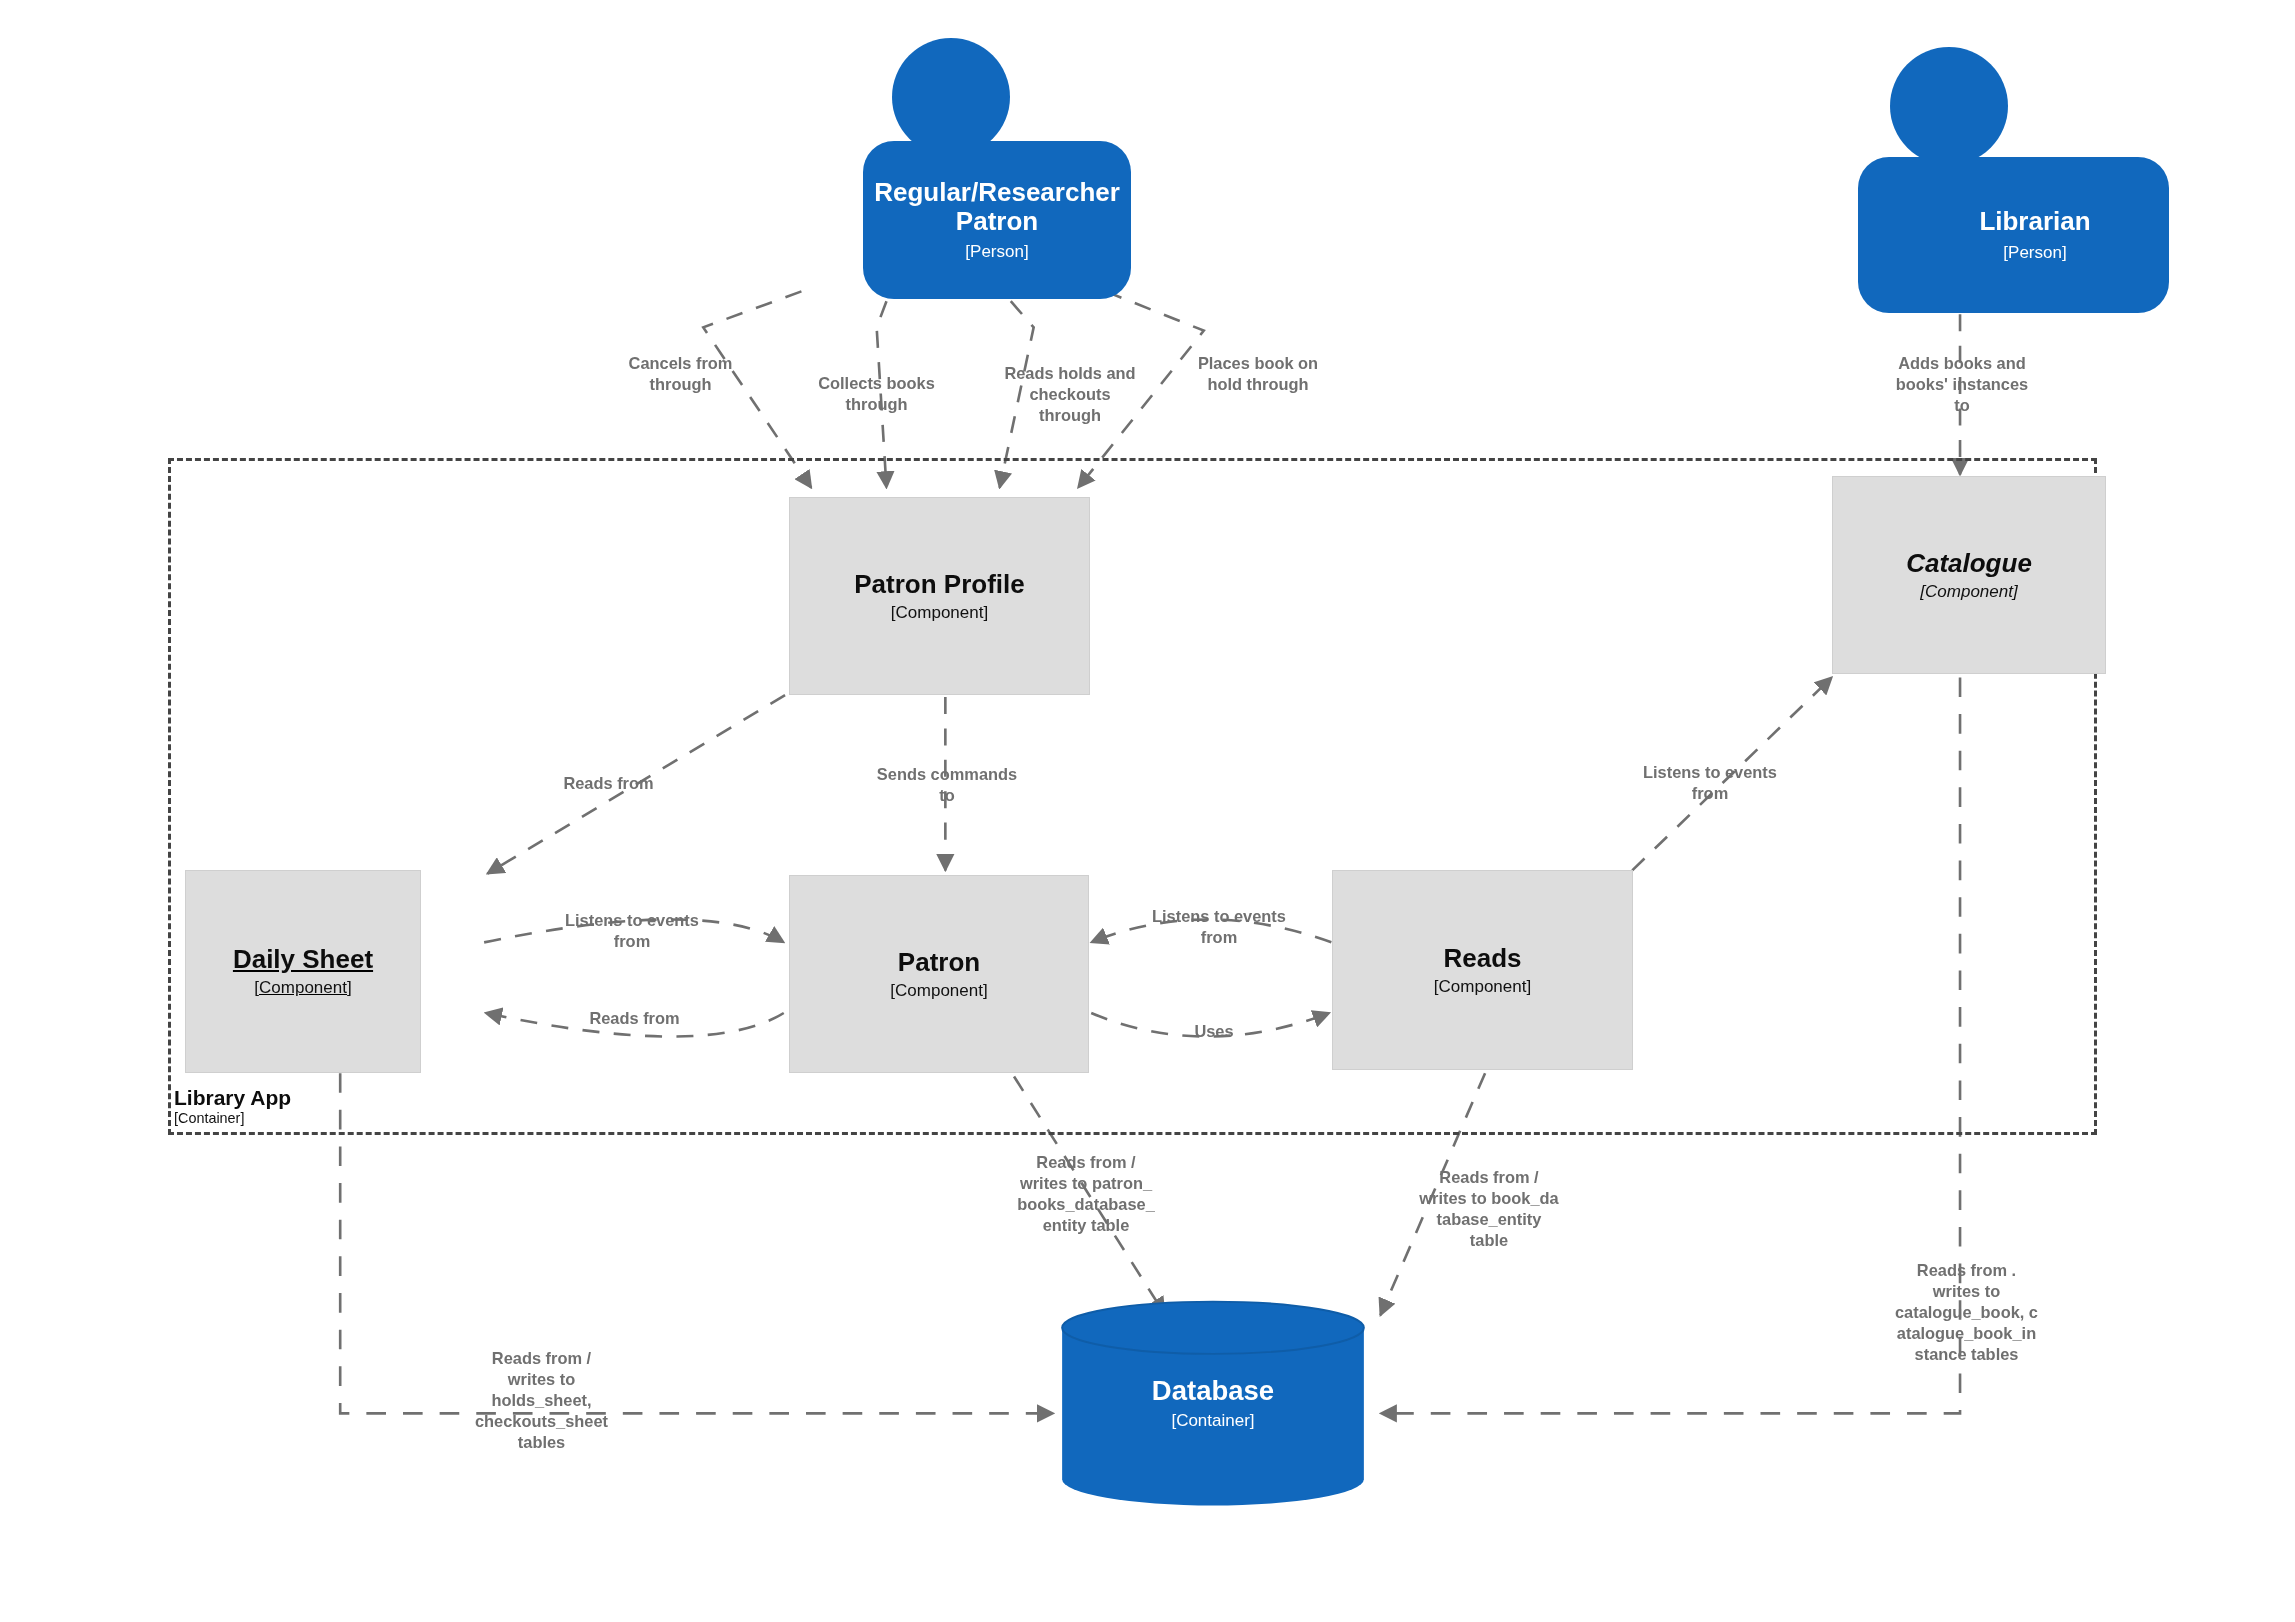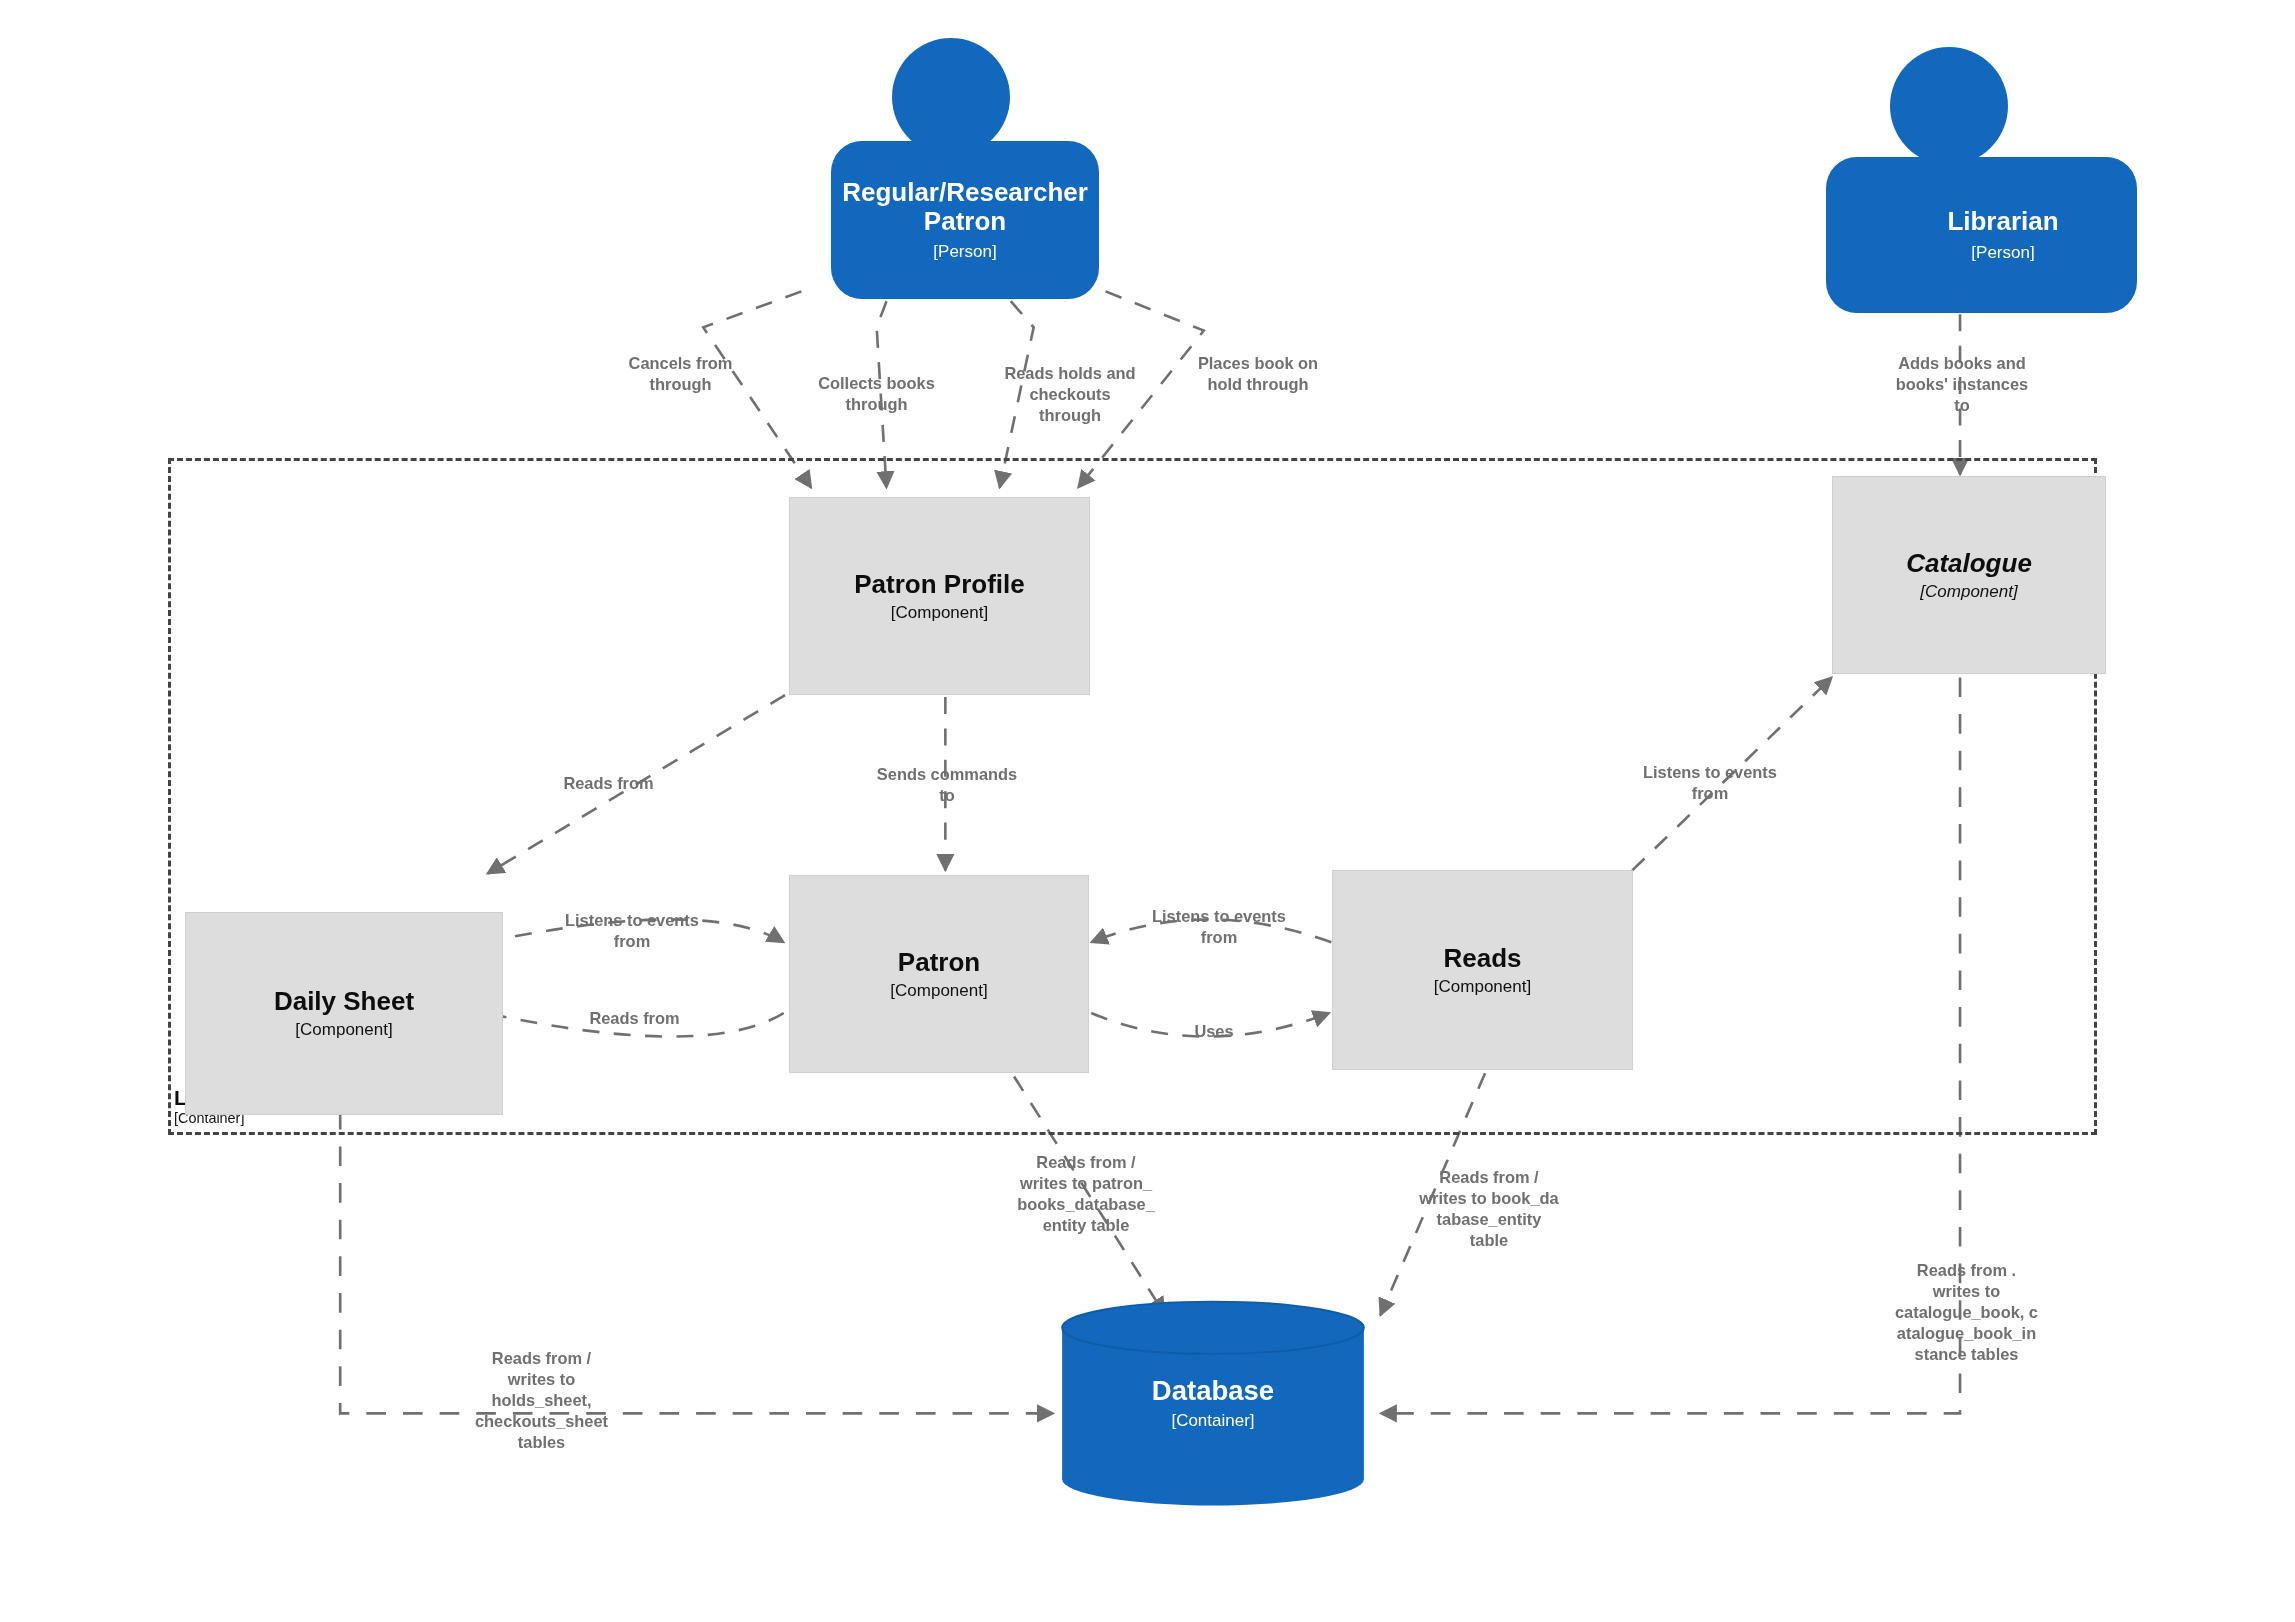--- a/index.html
+++ b/index.html
@@ -10,21 +10,21 @@
 
   
   .node{position:absolute;box-sizing:border-box;display:flex;flex-direction:column;
         align-items:center;justify-content:center;text-align:center;}
   .component{background:#dddddd;border:1.3px solid #cfcfcf;}
   .component .title{font-size:26px;font-weight:bold;color:#0d0d0d;line-height:1.12;}
   .component .stereo{font-size:17px;font-weight:normal;color:#111111;margin-top:3.9px;}
 
   .person-body{position:absolute;background:#1168bd;border-radius:31px;
                display:flex;flex-direction:column;align-items:center;
-               justify-content:center;text-align:center;}
+               justify-content:center;text-align:center;margin-left:32px;}
   .person-head{position:absolute;background:#1168bd;border-radius:50%;}
   .person-body .title{font-size:26px;font-weight:bold;color:#ffffff;line-height:1.15;
                       position:relative;z-index:3;}
   .person-body .stereo{font-size:17px;color:#ffffff;margin-top:5.2px;position:relative;z-index:3;}
 
   .db{position:absolute;}
   .db .caption{position:absolute;left:0;right:0;top:50%;transform:translateY(-50%);
                text-align:center;z-index:4;}
   .db .title{font-size:27.5px;font-weight:bold;color:#ffffff;line-height:1.1;}
   .db .stereo{font-size:17px;color:#ffffff;margin-top:5.2px;}
@@ -108,21 +108,21 @@
   <div class="node component" style="left:789px;top:497px;width:301px;height:198px;">
     <div class="title">Patron Profile</div>
     <div class="stereo">[Component]</div>
   </div>
 
   <div class="node component" style="left:1832px;top:476px;width:274px;height:198px;font-style:italic;">
     <div class="title">Catalogue</div>
     <div class="stereo">[Component]</div>
   </div>
 
-  <div class="node component" style="left:185px;top:912px;width:318px;height:203px;">
+  <div class="node component" style="left:185px;top:870px;width:236px;height:203px;text-decoration:underline;">
     <div class="title">Daily Sheet</div>
     <div class="stereo">[Component]</div>
   </div>
 
   <div class="node component" style="left:789px;top:875px;width:300px;height:198px;">
     <div class="title">Patron</div>
     <div class="stereo">[Component]</div>
   </div>
 
   <div class="node component" style="left:1332px;top:870px;width:301px;height:200px;">

